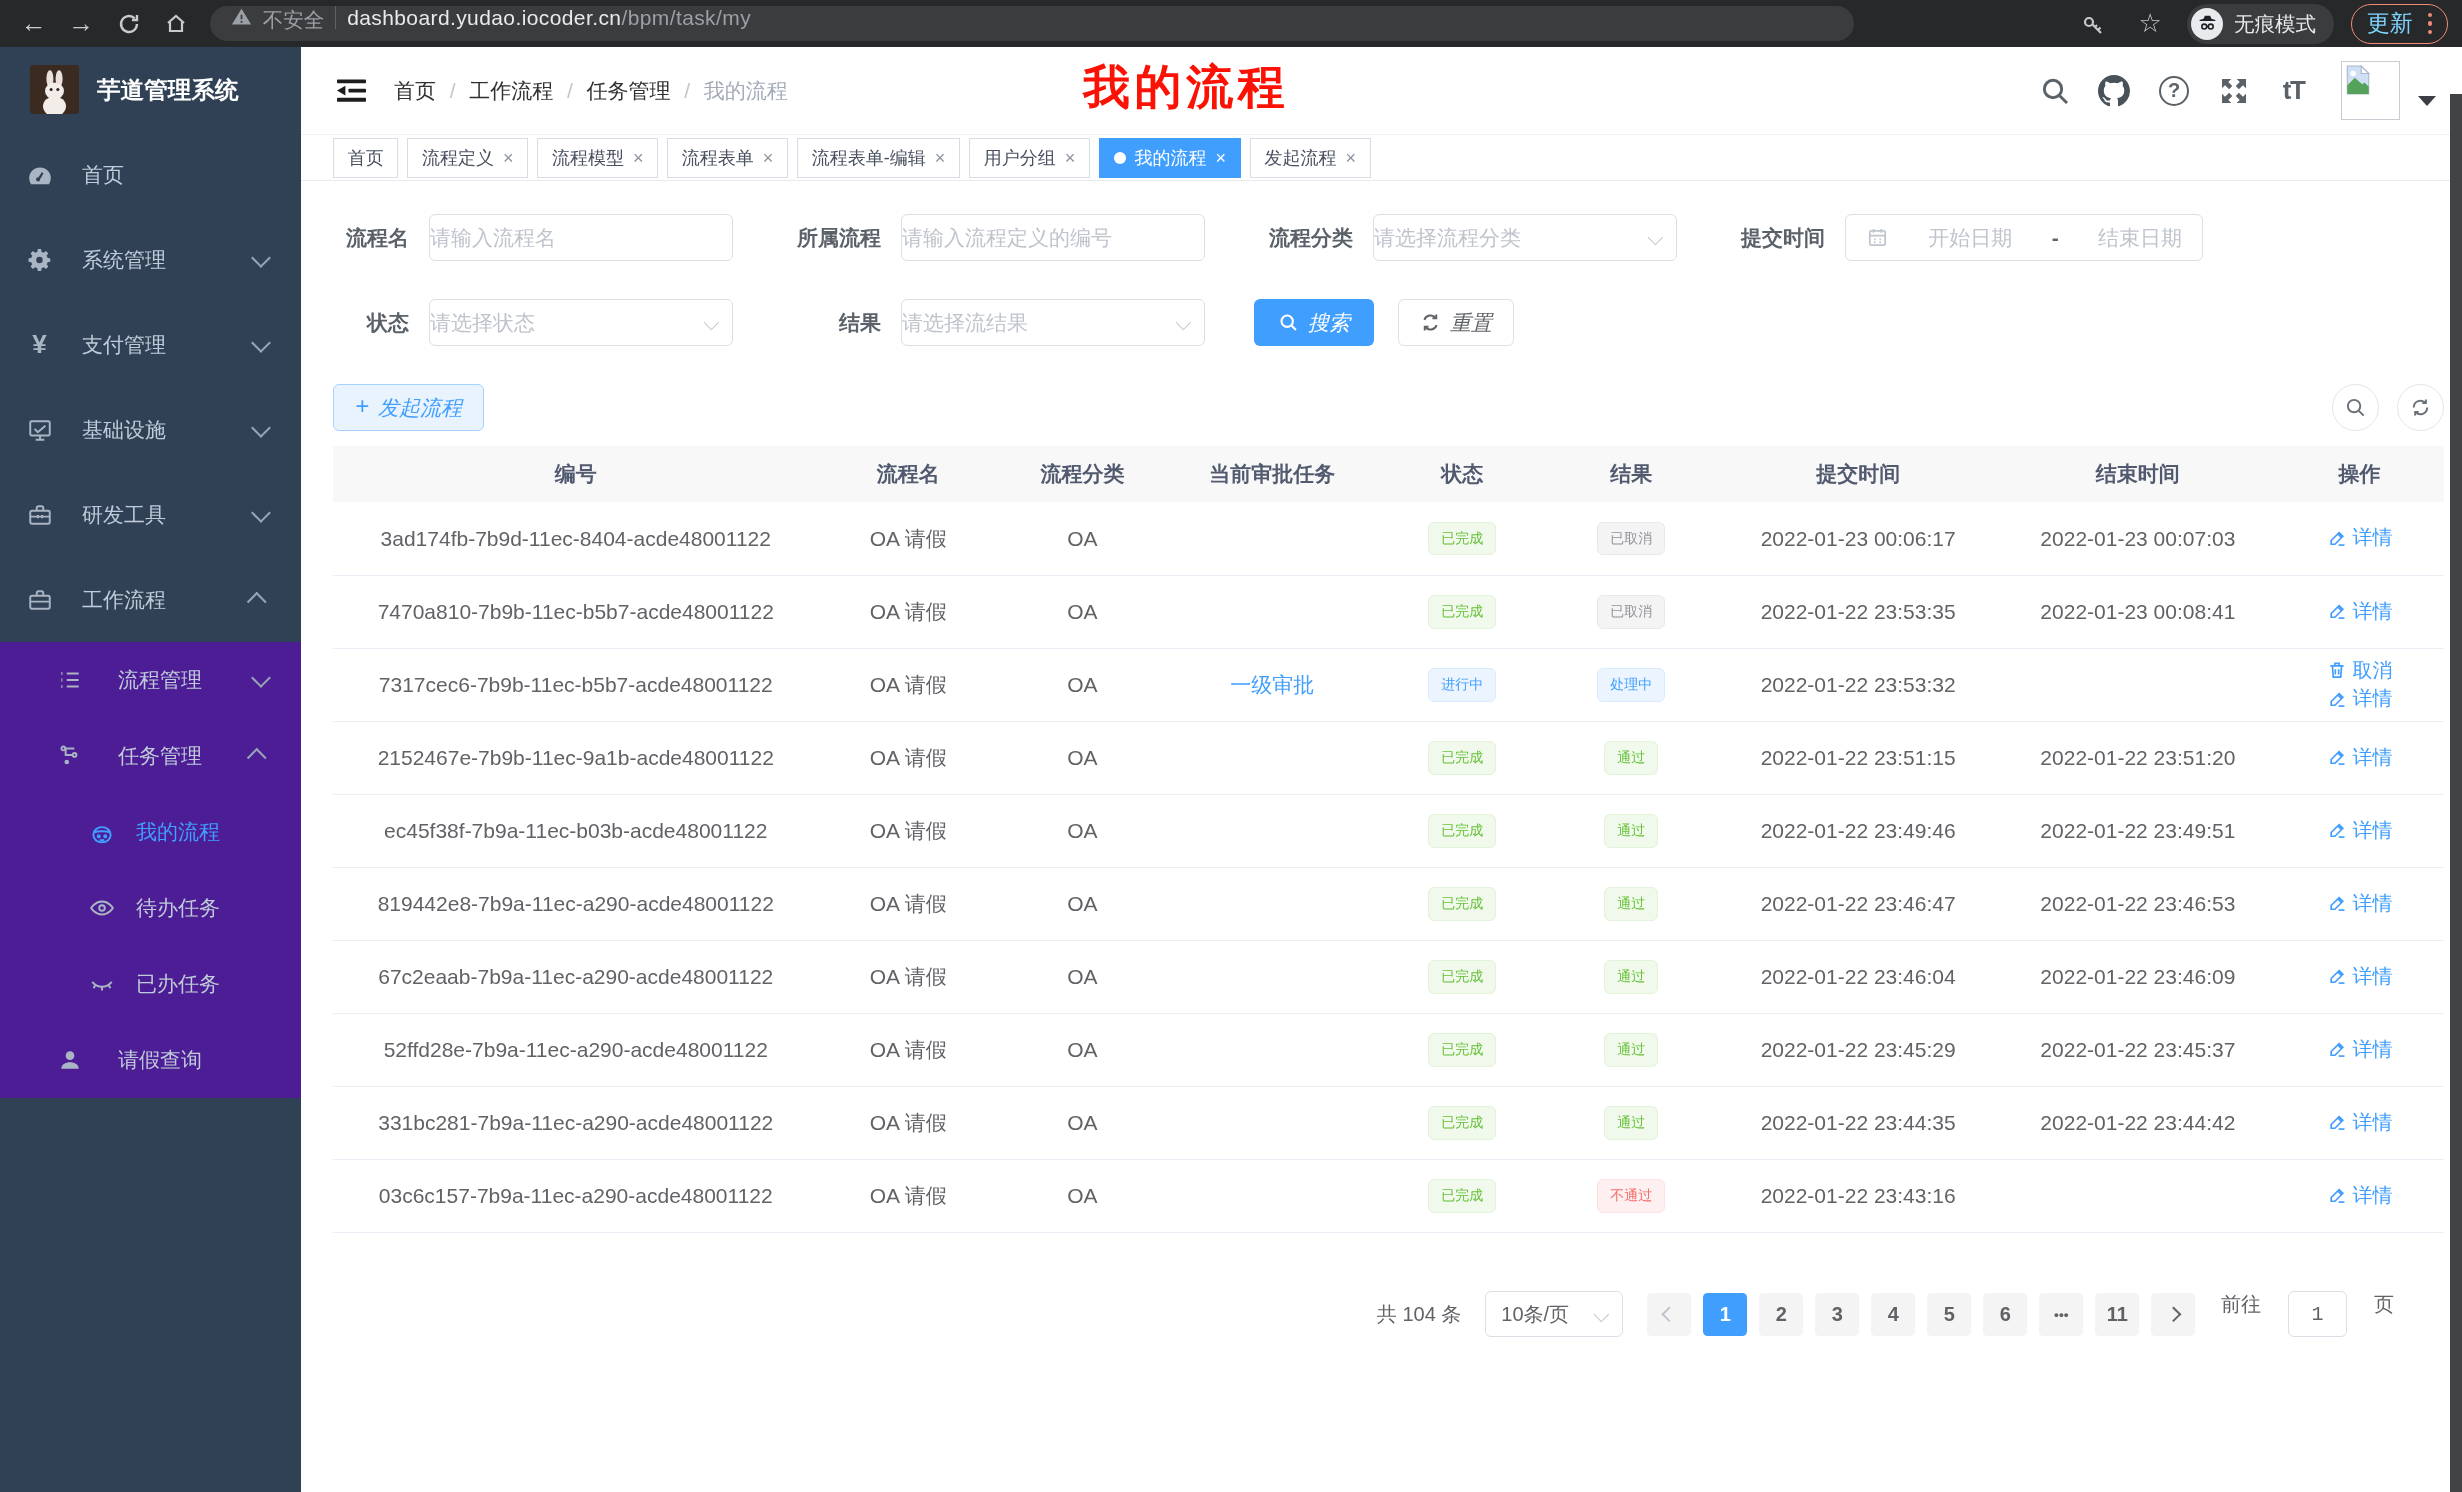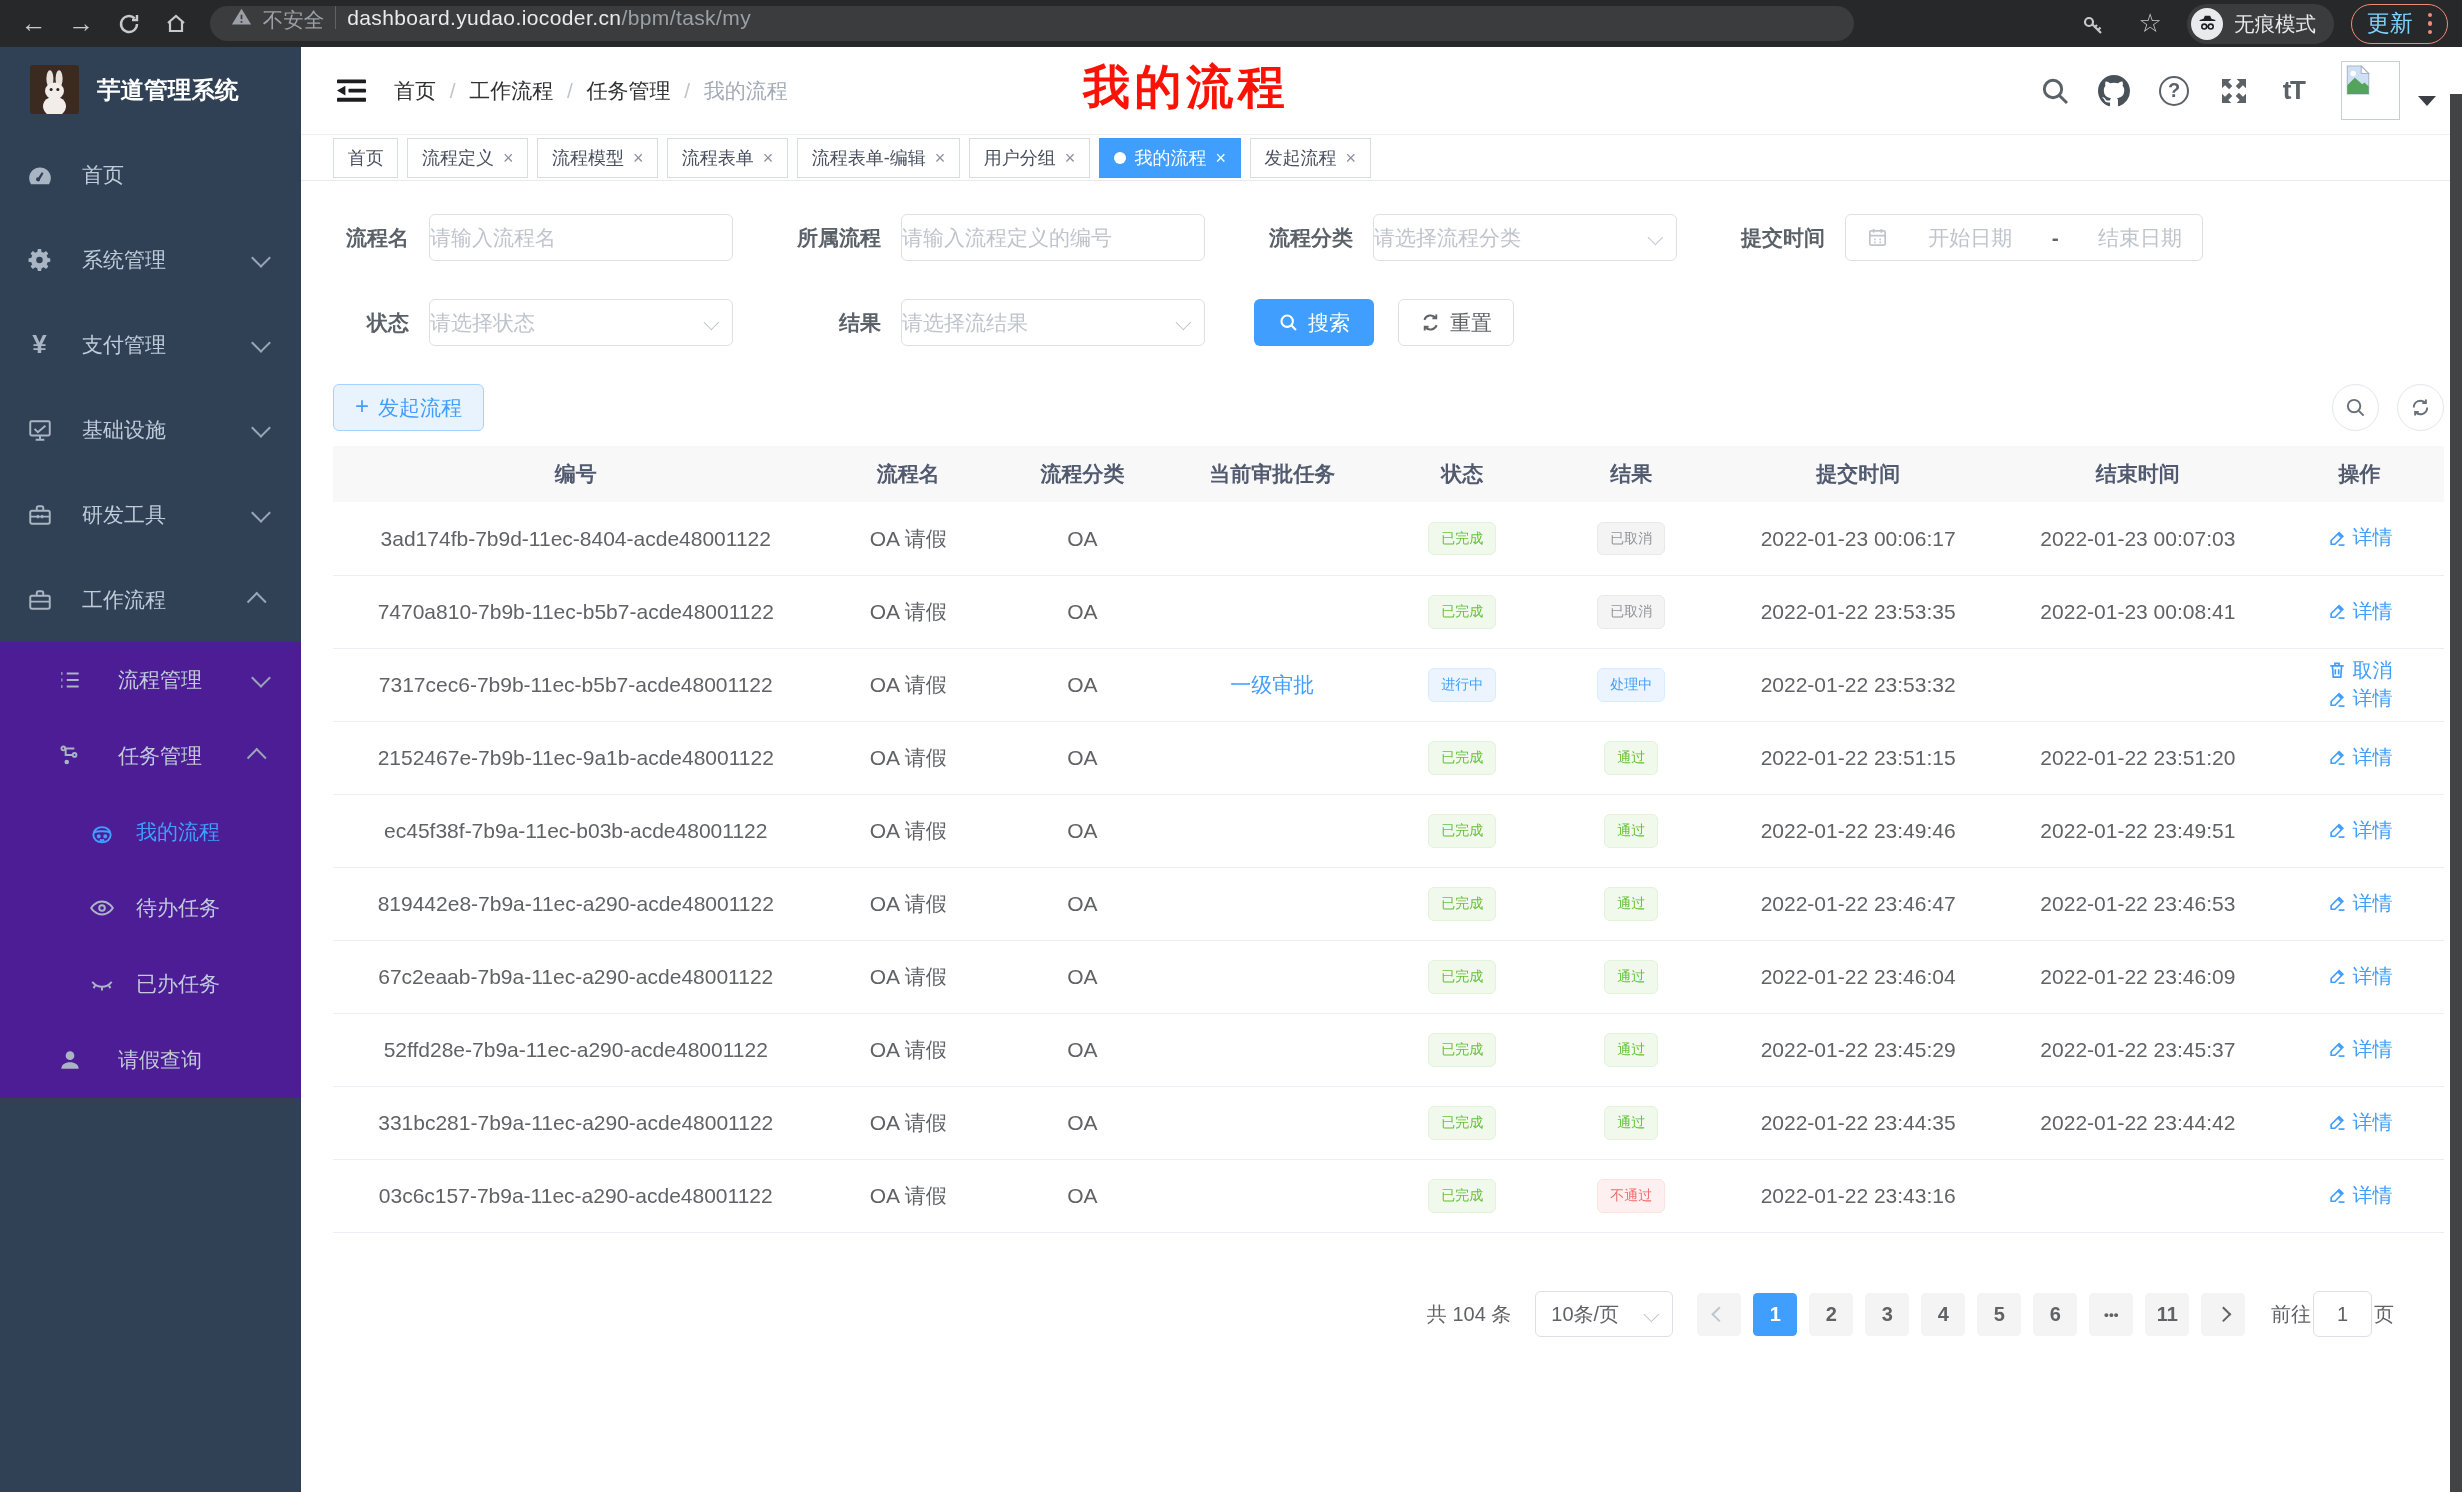--- a/index.html
+++ b/index.html
@@ -109,21 +109,21 @@
     font-family:"Liberation Sans","DejaVu Sans",sans-serif; }
   .f-input::placeholder { color:#bfc4cc; }
   .sel-caret { position:absolute; right:16.7px; top:18px; width:10.7px; height:10.7px;
     border-right:1.5px solid #c0c4cc; border-bottom:1.5px solid #c0c4cc; transform:rotate(45deg); pointer-events:none; }
   .date-box { display:flex; align-items:center; justify-content:space-between; padding:0 20px;
     border:1.5px solid #dcdfe6; border-radius:6px; height:47px; width:358px; background:#fff; }
   .date-box .cal-icon { color:#c0c4cc; display:flex; } .date-box .cal-icon svg { width:23px; height:23px; }
   .date-ph { color:#bfc4cc; font-size:21px; }
   .date-sep { color:#606266; font-size:21px; font-weight:700; }
   .btn { display:inline-flex; align-items:center; justify-content:center; gap:9px; height:47px;
-    border-radius:6px; font-size:21px; cursor:pointer; border:1.5px solid transparent; flex:none; }
+    border-radius:6px; font-size:21px; cursor:pointer; border:1.5px solid transparent; flex:none;font-style:italic; }
   .btn svg { width:21px; height:21px; }
   .btn-primary { background:#409eff; color:#fff; padding:0 23px; }
   .btn-plain { background:#fff; color:#606266; border-color:#dcdfe6; padding:0 21px; }
   .btn-light { background:#e8f3fe; color:#409eff; border-color:#a6d2fe; padding:0 21px; }
   .plus-glyph { font-size:24px; line-height:1; margin-top:-3px; }
 
   .toolbar-row { display:flex; align-items:center; margin-bottom:15px; }
   .circle-btns { margin-left:auto; display:flex; gap:18px; }
   .circle-btn { width:47px; height:47px; border-radius:50%; border:1.5px solid #e2e6ed; background:#fff;
     display:flex; align-items:center; justify-content:center; color:#6a7079; cursor:pointer; }
@@ -155,21 +155,21 @@
   .pg-total { margin-right:12px; }
   .pg-size { position:relative; width:138px; height:46px; margin-right:12px; }
   .pg-size .f-input { font-size:20px; color:#606266; padding:0 15px; border-radius:6px; }
   .pg-btn { min-width:44px; height:43px; background:#f4f4f5; border-radius:4.6px; display:flex;
     align-items:center; justify-content:center; font-weight:700; color:#606266; cursor:pointer;
     padding:0 7.6px; }
   .pg-btn.active { background:#409eff; color:#fff; }
   .pg-btn.disabled { color:#c0c4cc; }
   .chev { width:10.7px; height:10.7px; border-right:2.3px solid currentColor; border-bottom:2.3px solid currentColor; }
   .chev.left { transform:rotate(135deg); } .chev.right { transform:rotate(-45deg); }
-  .pg-goto { display:flex; align-items:center; gap:2px; margin-left:13.7px; }
+  .pg-goto { display:flex; gap:27px; margin-left:13.7px;font-family:Liberation Mono, monospace; }
   .goto-input { width:59px; height:46px; border:1.5px solid #dcdfe6; border-radius:6px; text-align:center;
     font-size:20px; color:#606266; outline:none; font-family:inherit; }
 
   .scroll-strip { position:absolute; right:0; top:47px; width:12px; height:1446px; background:#424345; z-index:60; }
 </style>
 </head>
 <body>
 
 <div class="browser-bar">
   <div class="b-icon">←</div>

